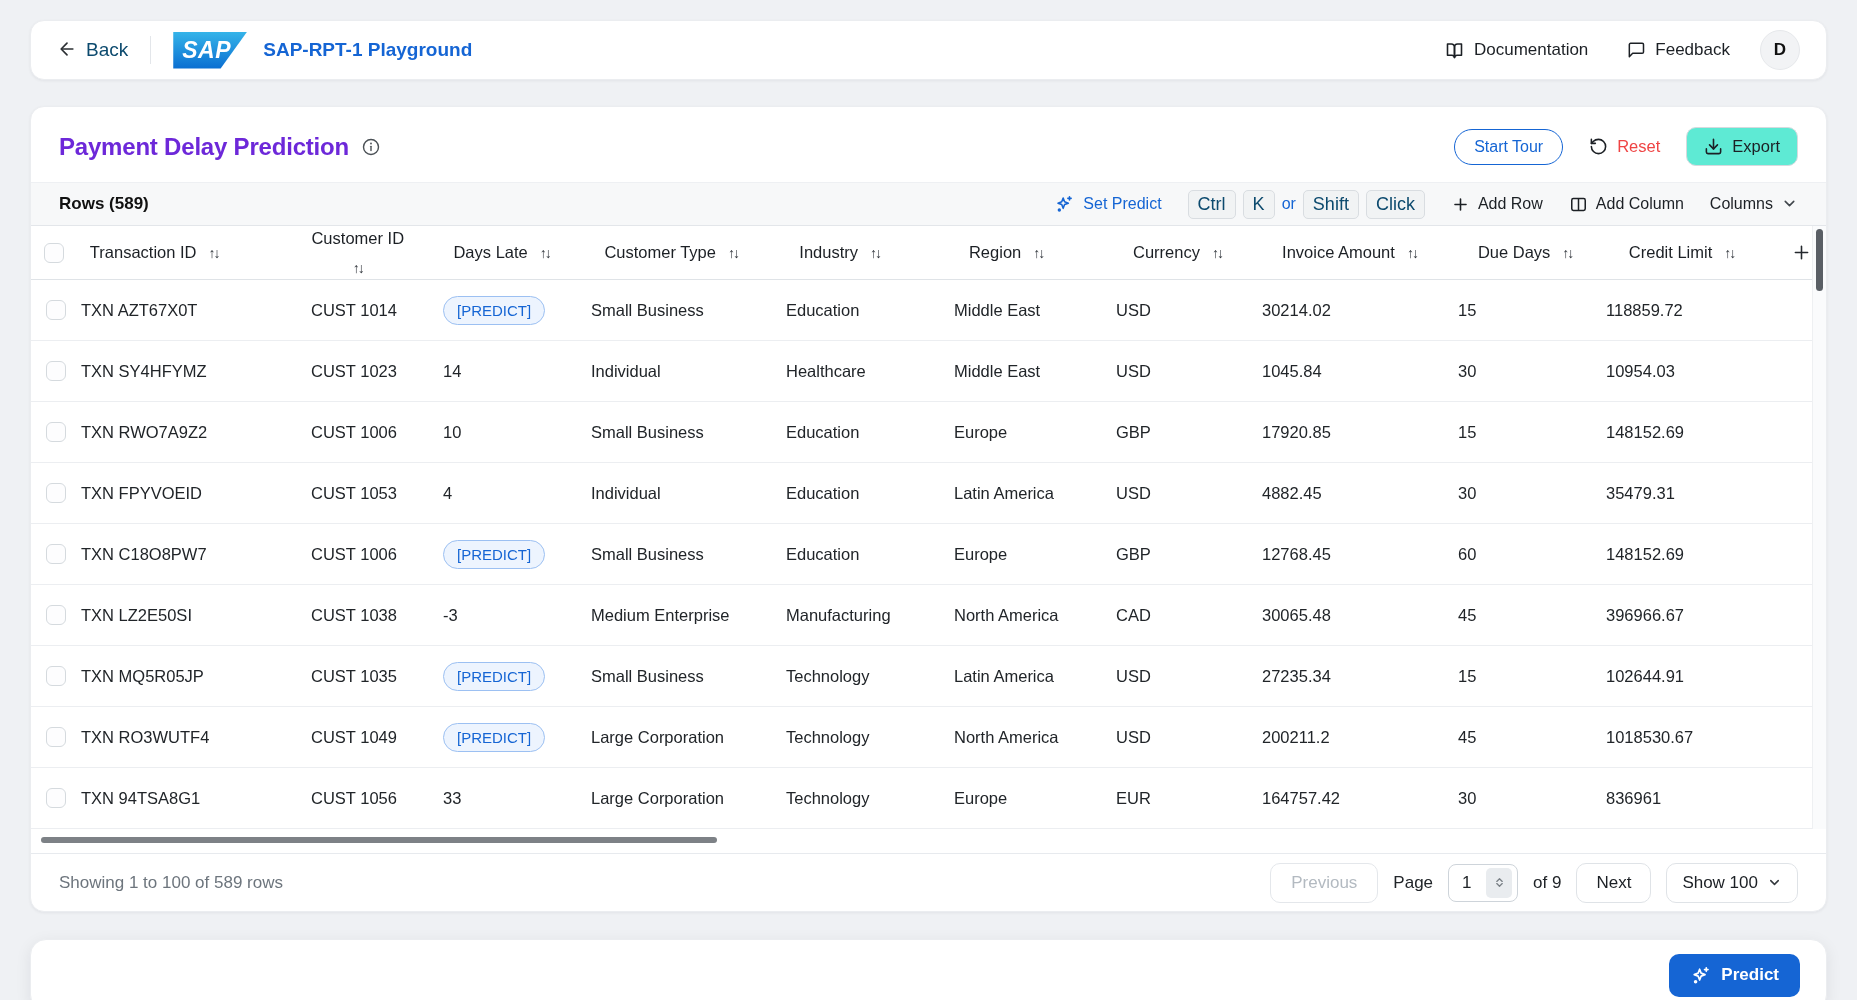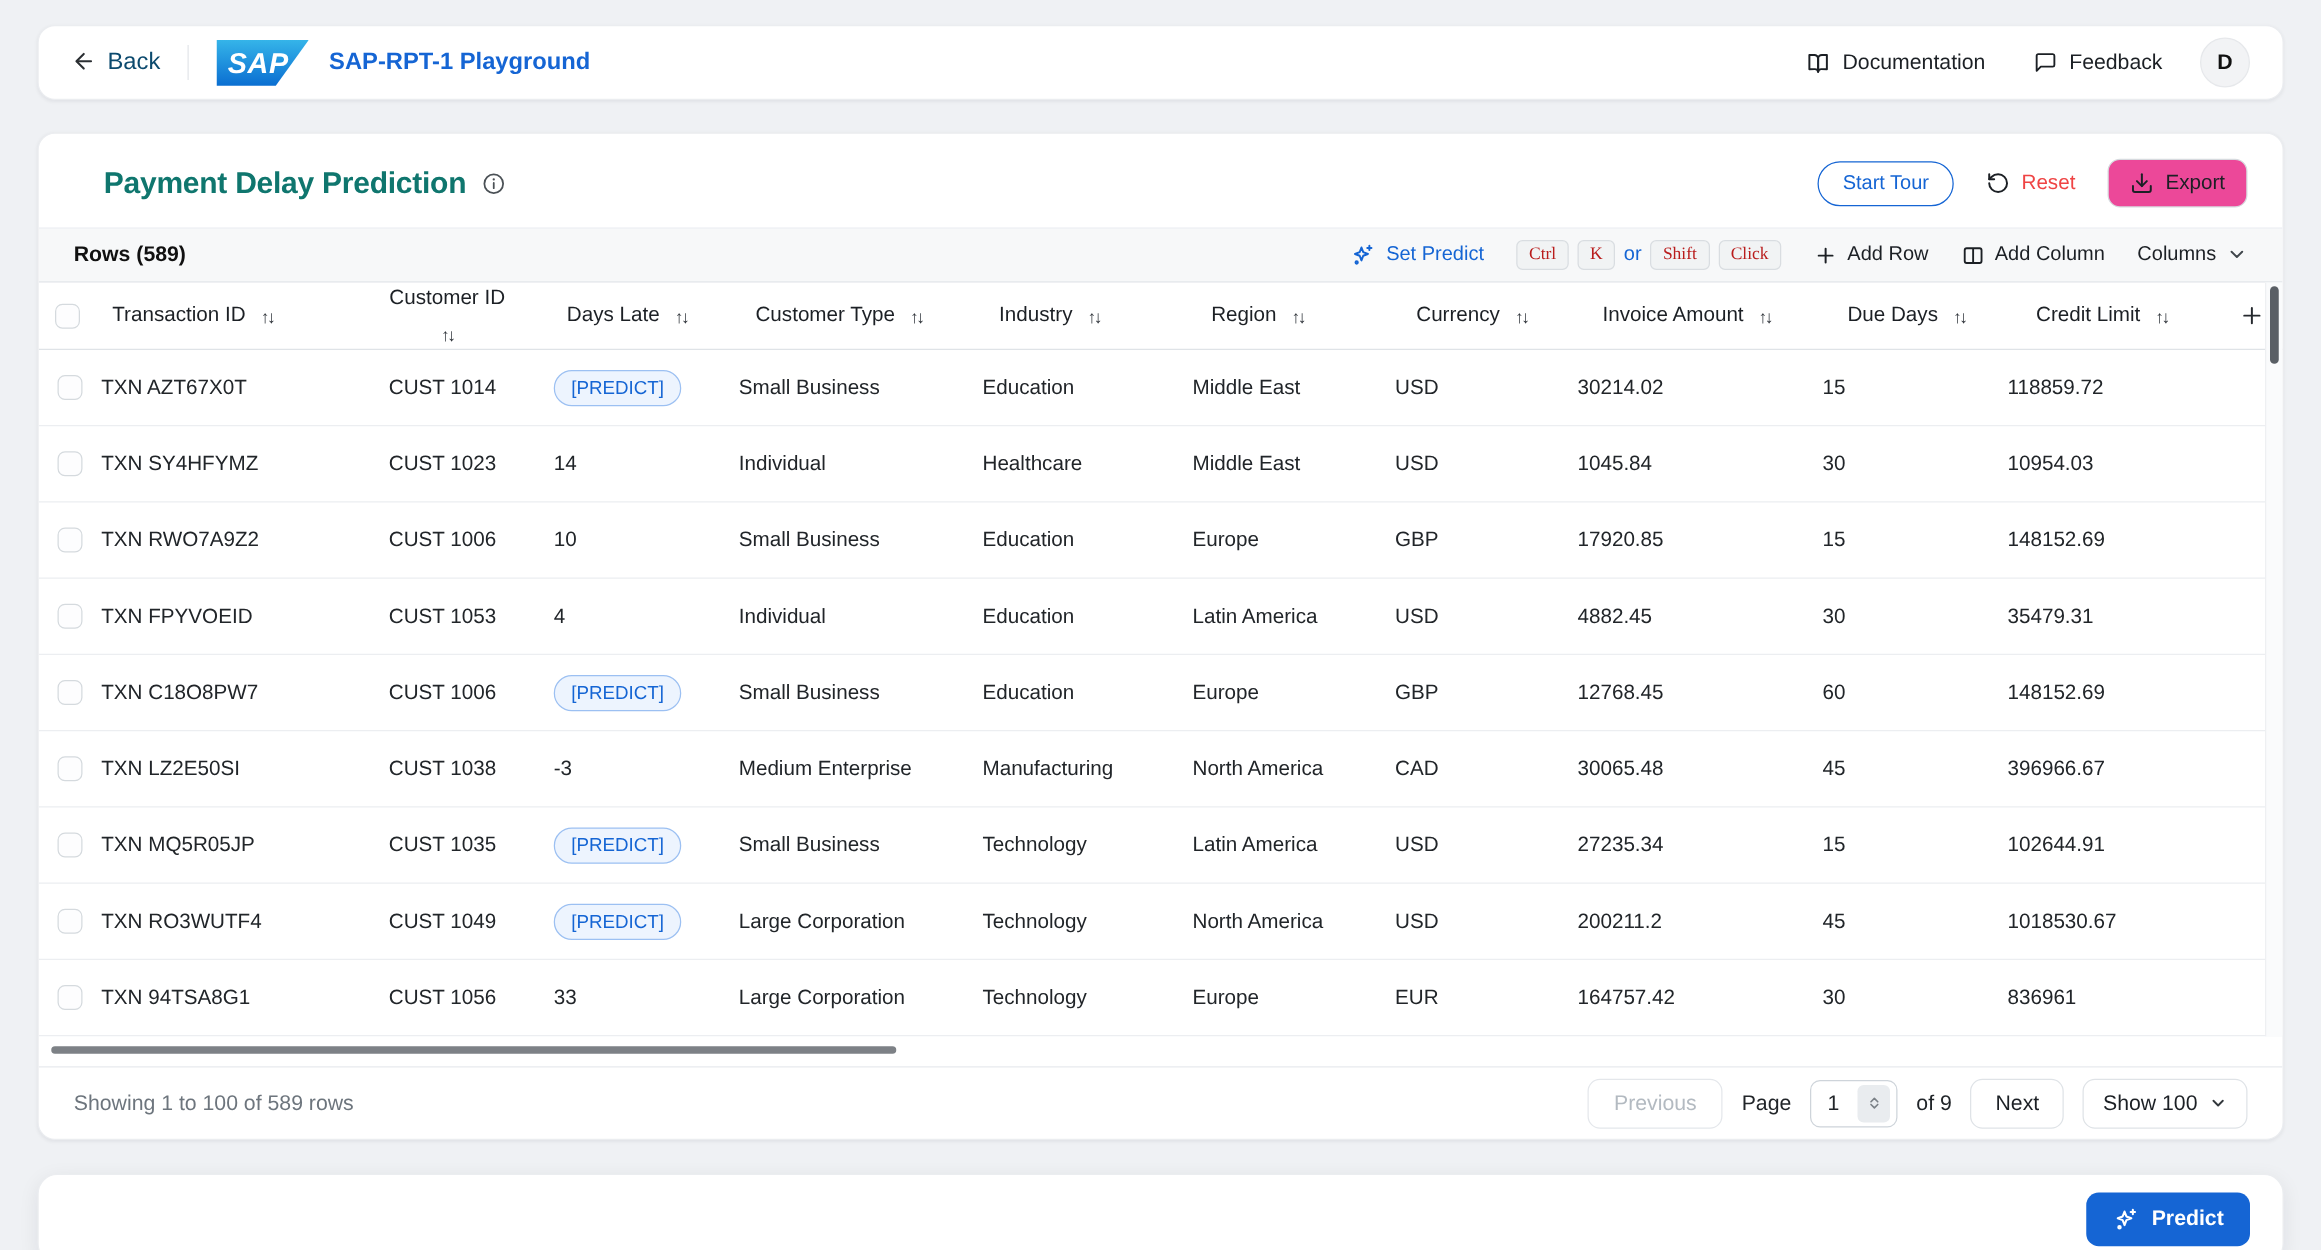--- a/index.html
+++ b/index.html
@@ -41,45 +41,45 @@
   .nav-item{display:flex; align-items:center; gap:9px; font-size:17px; color:#1c2025; margin-left:38px;}
   .avatar{
     width:40px; height:40px; border-radius:50%; background:#f2f3f5; border:1px solid #e6e8eb;
     display:flex; align-items:center; justify-content:center;
     font-weight:700; font-size:17px; color:#111; margin-left:30px; cursor:pointer;
   }
 
   
   .main{margin-top:26px; overflow:hidden; border-radius:14px;}
   .title-row{display:flex; align-items:center; padding:20px 28px 16px;}
-  .title-row h1{font-size:24px; font-weight:700; color:#0f766e; letter-spacing:-.2px;margin-left:24px;}
+  .title-row h1{font-size:24px; font-weight:700; color:#6d28d9; letter-spacing:-.2px;}
   .info-btn{margin-left:12px; color:#4b5156; display:flex;}
   .title-actions{margin-left:auto; display:flex; align-items:center; gap:20px;}
   .btn-tour{
     color:var(--accent); border:1.5px solid var(--accent); border-radius:19px;
     padding:8px 19px; font-size:16px; background:#fff;
   }
   .btn-reset{display:flex; align-items:center; gap:9px; font-size:16.5px; color:#ef4444; padding:8px 6px;}
   .btn-export{
     display:flex; align-items:center; gap:9px; font-size:16.5px; color:#1c2025;
-    border:1px solid #d6dade; border-radius:10px; padding:9px 17px; background:#ec4899;
+    border:1px solid #d6dade; border-radius:10px; padding:9px 17px; background:#5eead4;
   }
 
   
   .toolbar{
     height:44px; background:var(--toolbar-bg);
     border-top:1px solid #eef0f3; border-bottom:1px solid #e3e6ea;
     display:flex; align-items:center; justify-content:space-between; padding:0 28px;
   }
   .rows-count{font-weight:700; font-size:17px; color:#111;}
   .toolbar-right{display:flex; align-items:center; gap:26px; font-size:16px;}
   .set-predict{display:flex; align-items:center; gap:9px; color:var(--accent);}
   .kbd-group{display:flex; align-items:center; gap:7px;}
   .kbd{
-    font-family:Liberation Serif, serif; font-size:14px; color:#b91c1c;
+    font-family:Liberation Sans, sans-serif; font-size:18px; color:#0c4a6e;
     background:var(--kbd-bg); border:1px solid var(--kbd-border); border-radius:5px; padding:3px 9px;
   }
   .or-word{color:var(--accent);}
   .tb-btn{display:flex; gap:8px; color:#1c2025;}
 
   
   .table-zone{position:relative;}
   .thead{display:flex; align-items:center; height:54px; border-bottom:1px solid #dfe3e7; font-size:16.5px; color:#1c2025;gap:12px;}
   .cell{display:flex; align-items:center; padding-right:6px;}
   .th{gap:12px;}

